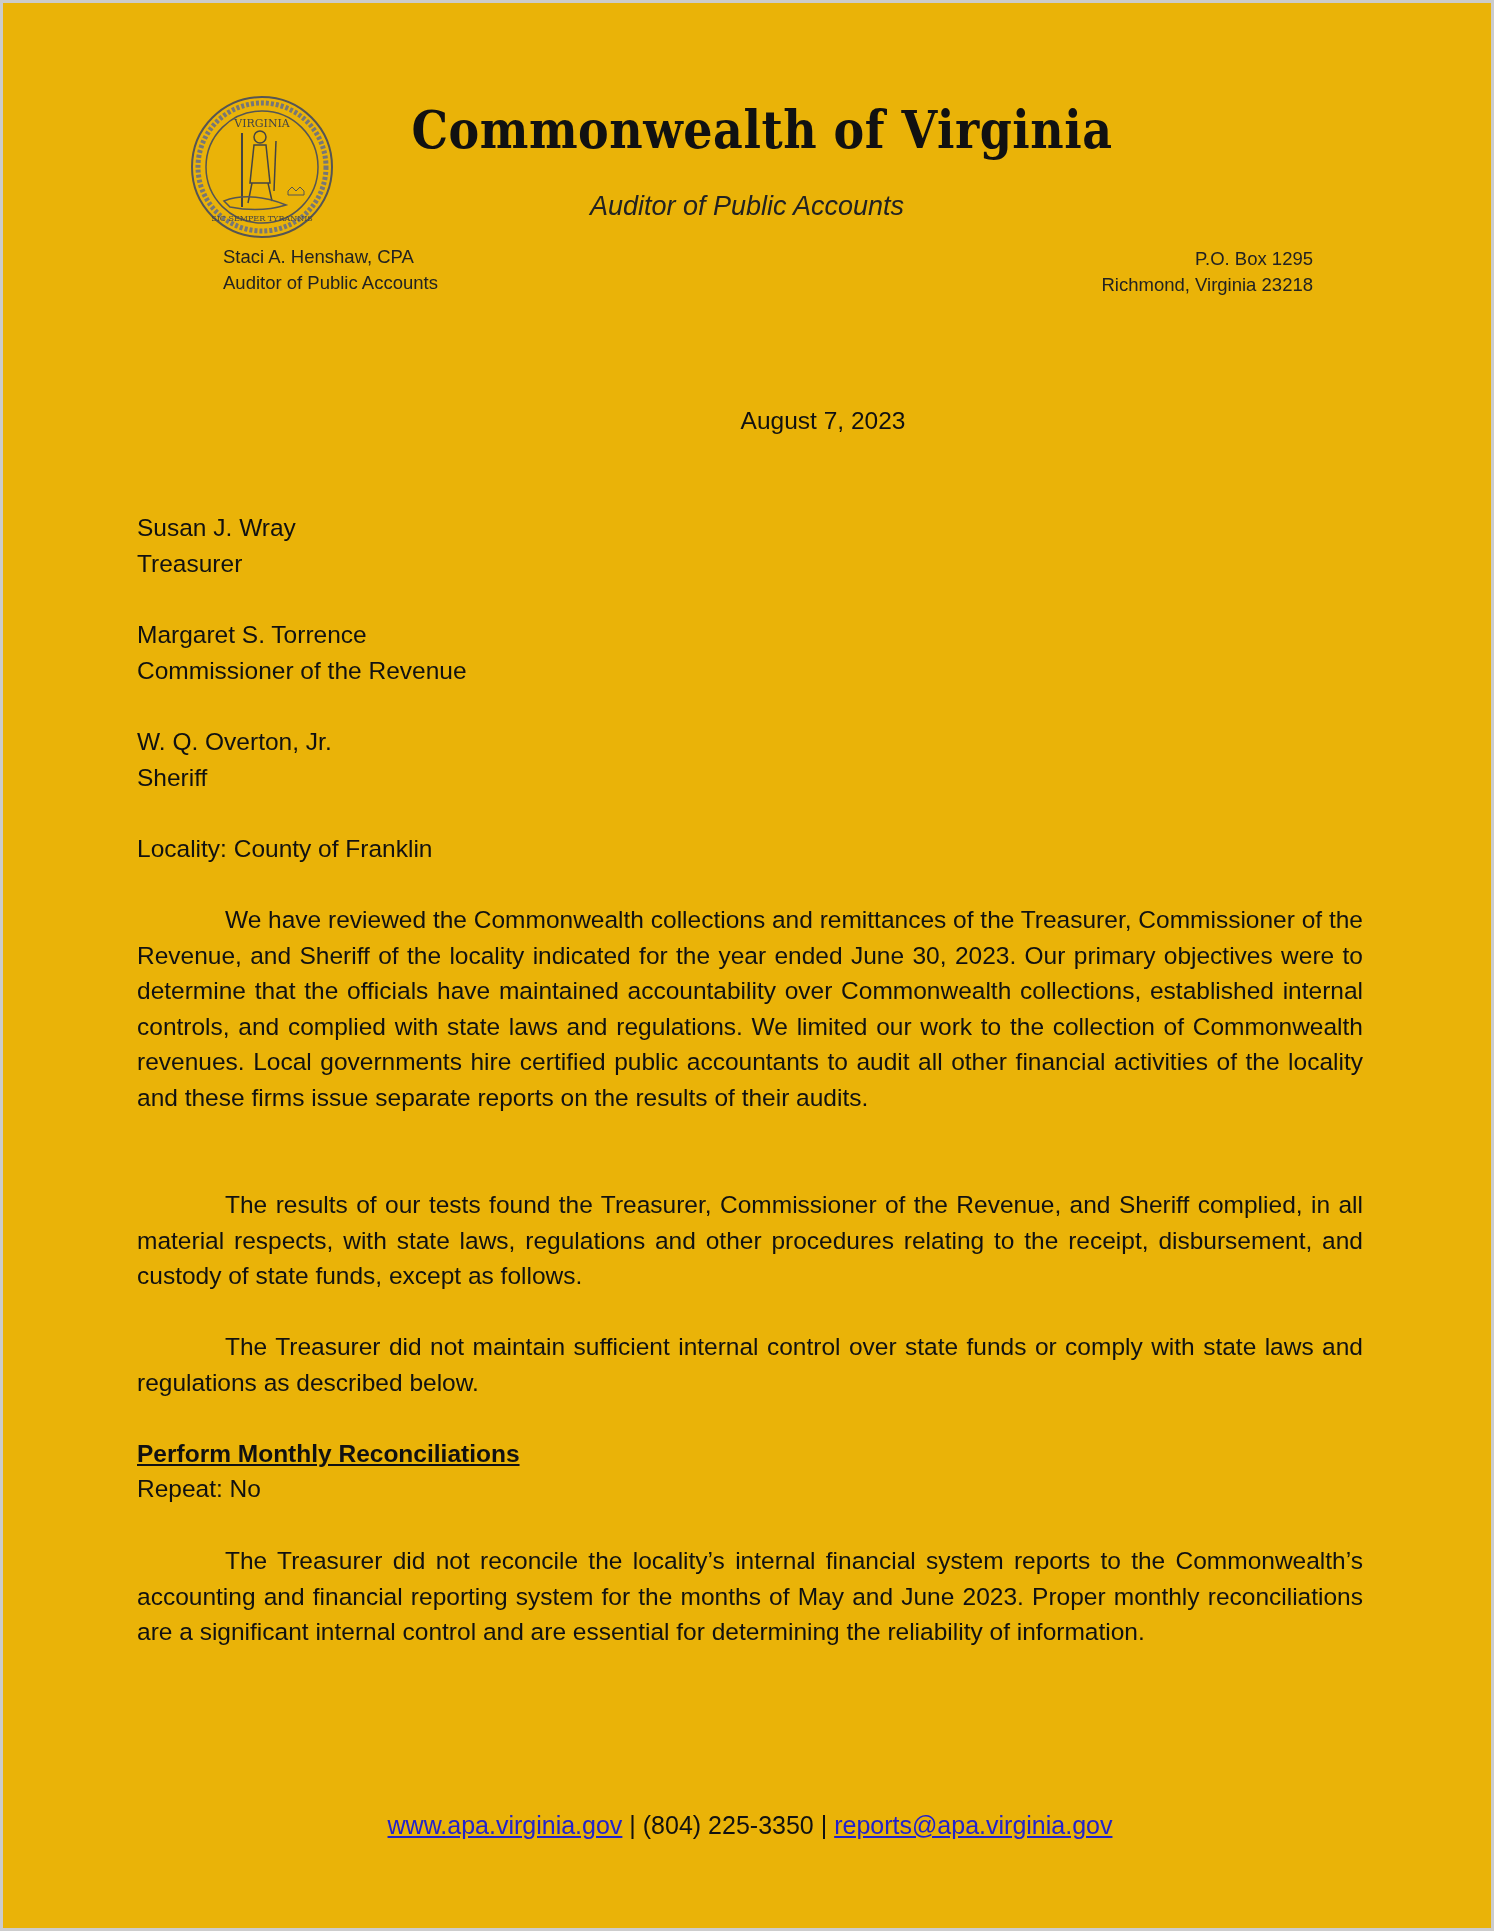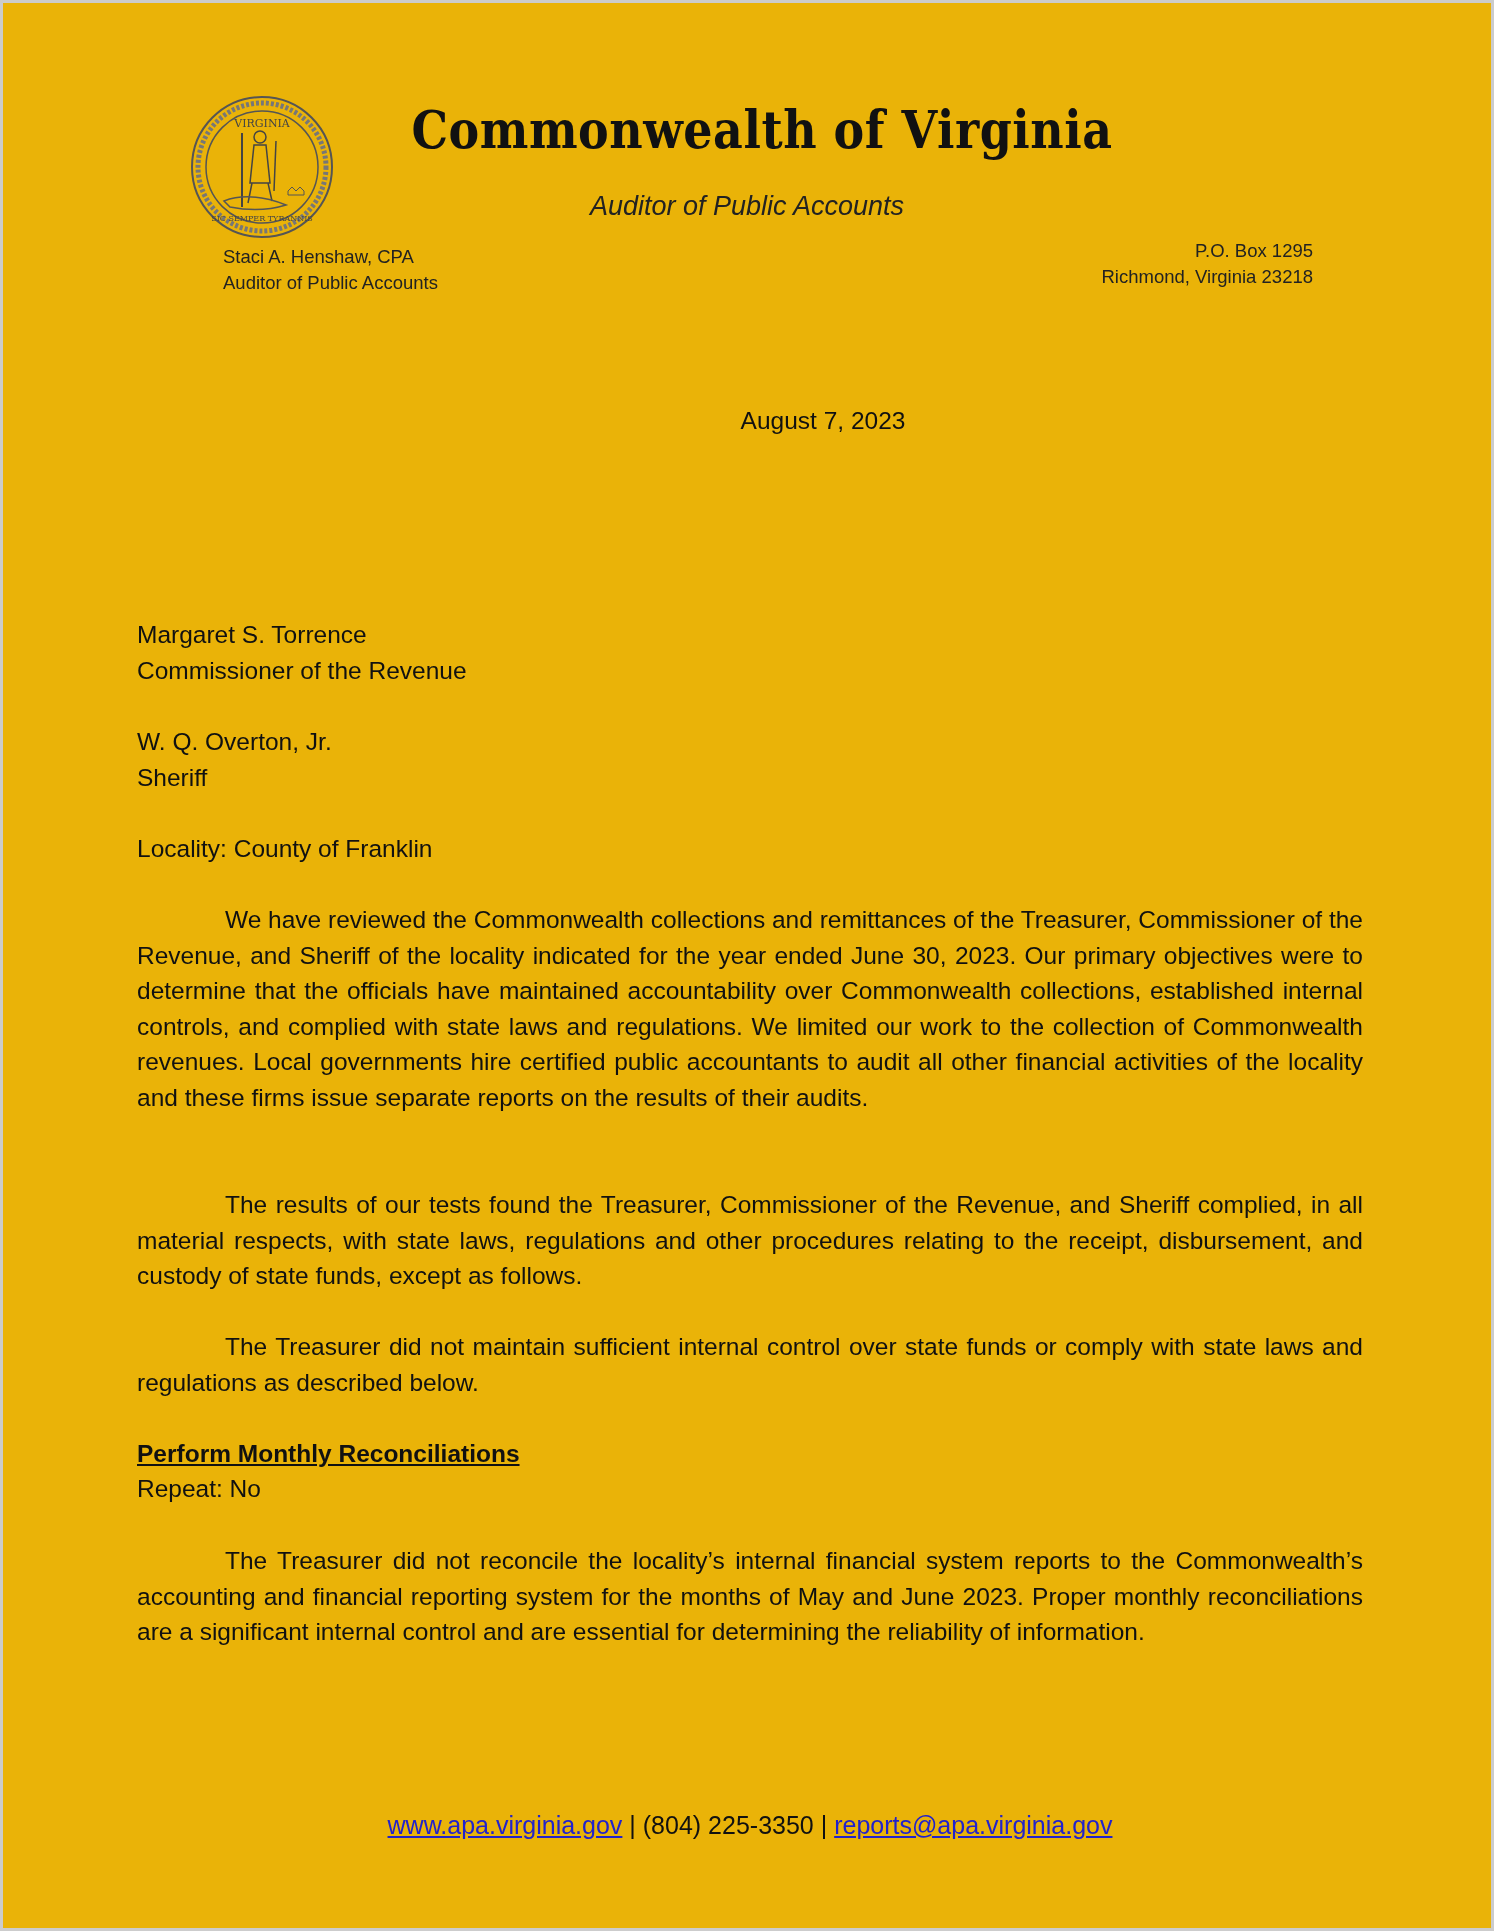--- a/index.html
+++ b/index.html
@@ -17,21 +17,21 @@
     position:absolute; left:0; width:1494px; top:100px; text-align:center;
     font-family:"DejaVu Serif", "Liberation Serif", serif; font-weight:bold;
     font-size:46px; letter-spacing:0.5px; color:#111; transform:translateX(12px) scaleY(1.15);
   }
   .subtitle {
     position:absolute; left:0; width:1494px; top:188px; text-align:center;
     font-style:italic; font-size:27px; color:#222; transform:translateX(-3px);
   }
   .small { font-size:18.5px; color:#222; line-height:26px; }
   .hdr-left { position:absolute; left:180px; top:241px;margin-left:40px; }
-  .hdr-right { position:absolute; right:178px; top:235px; text-align:right; }
+  .hdr-right { position:absolute; right:178px; top:243px; text-align:right; }
   .body-text {
     font-size:24.5px; line-height:35.6px; color:#111;
   }
   .blk { position:absolute; left:134px; width:1226px; }
   .para { text-align:justify; text-indent:88px; }
   .heading { font-weight:bold; text-decoration:underline; }
   .date { position:absolute; left:0; width:1640px; text-align:center; top:400px; }
   .footer {
     position:absolute; left:0; width:1494px; top:1808px; text-align:center; font-size:25px; color:#111;
   }
@@ -64,20 +64,24 @@
     <div>Staci A. Henshaw, CPA</div>
     <div>Auditor of Public Accounts</div>
   </div>
   <div class="hdr-right small">
     <div>P.O. Box 1295</div>
     <div>Richmond, Virginia 23218</div>
   </div>
 
   <div class="date body-text">August 7, 2023</div>
 
+  <div class="blk body-text" style="top:507px;">
+    <div>Susan J. Wray</div>
+    <div>Treasurer</div>
+  </div>
   <div class="blk body-text" style="top:614px;">
     <div>Margaret S. Torrence</div>
     <div>Commissioner of the Revenue</div>
   </div>
   <div class="blk body-text" style="top:721px;">
     <div>W. Q. Overton, Jr.</div>
     <div>Sheriff</div>
   </div>
 
   <div class="blk body-text" style="top:828px;">Locality: County of Franklin</div>

